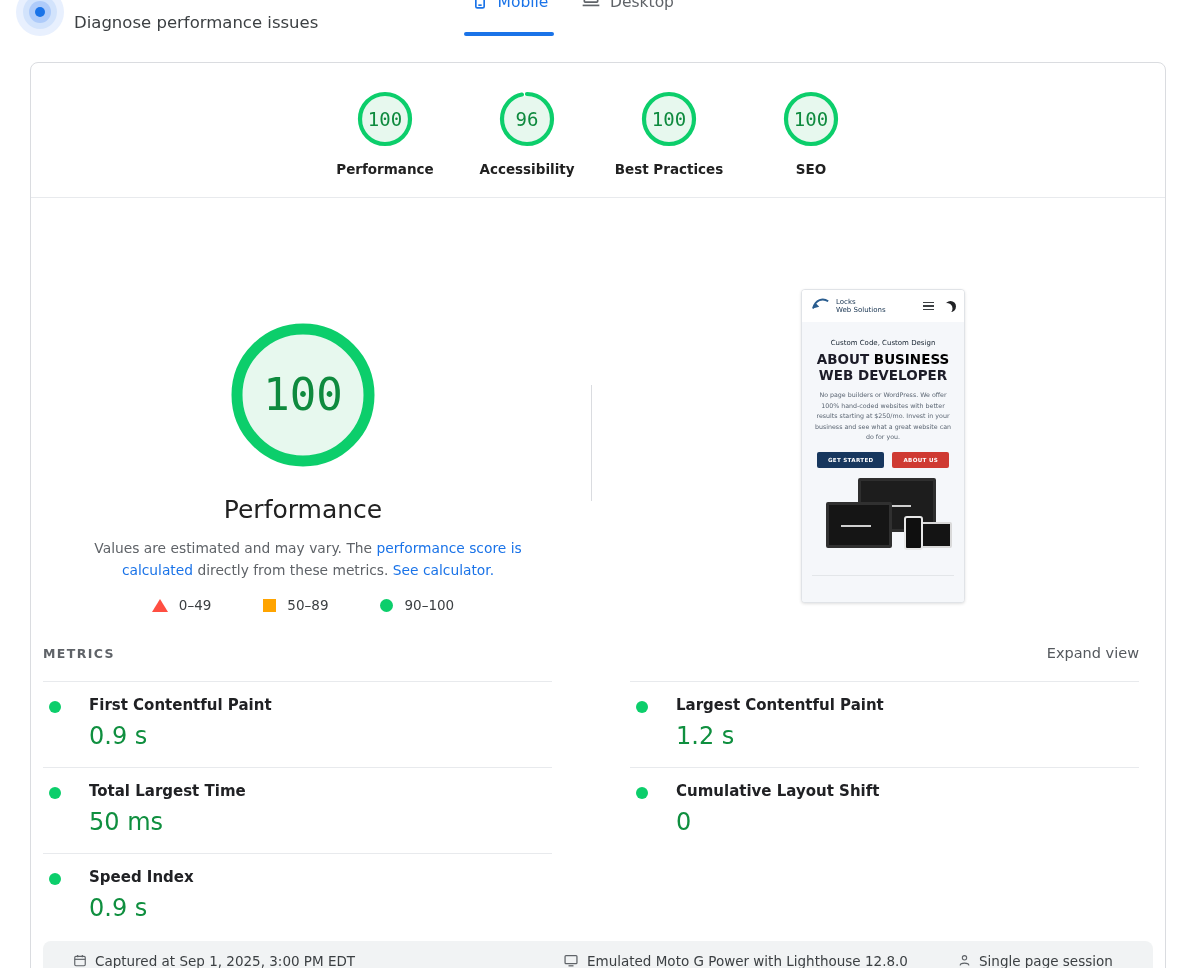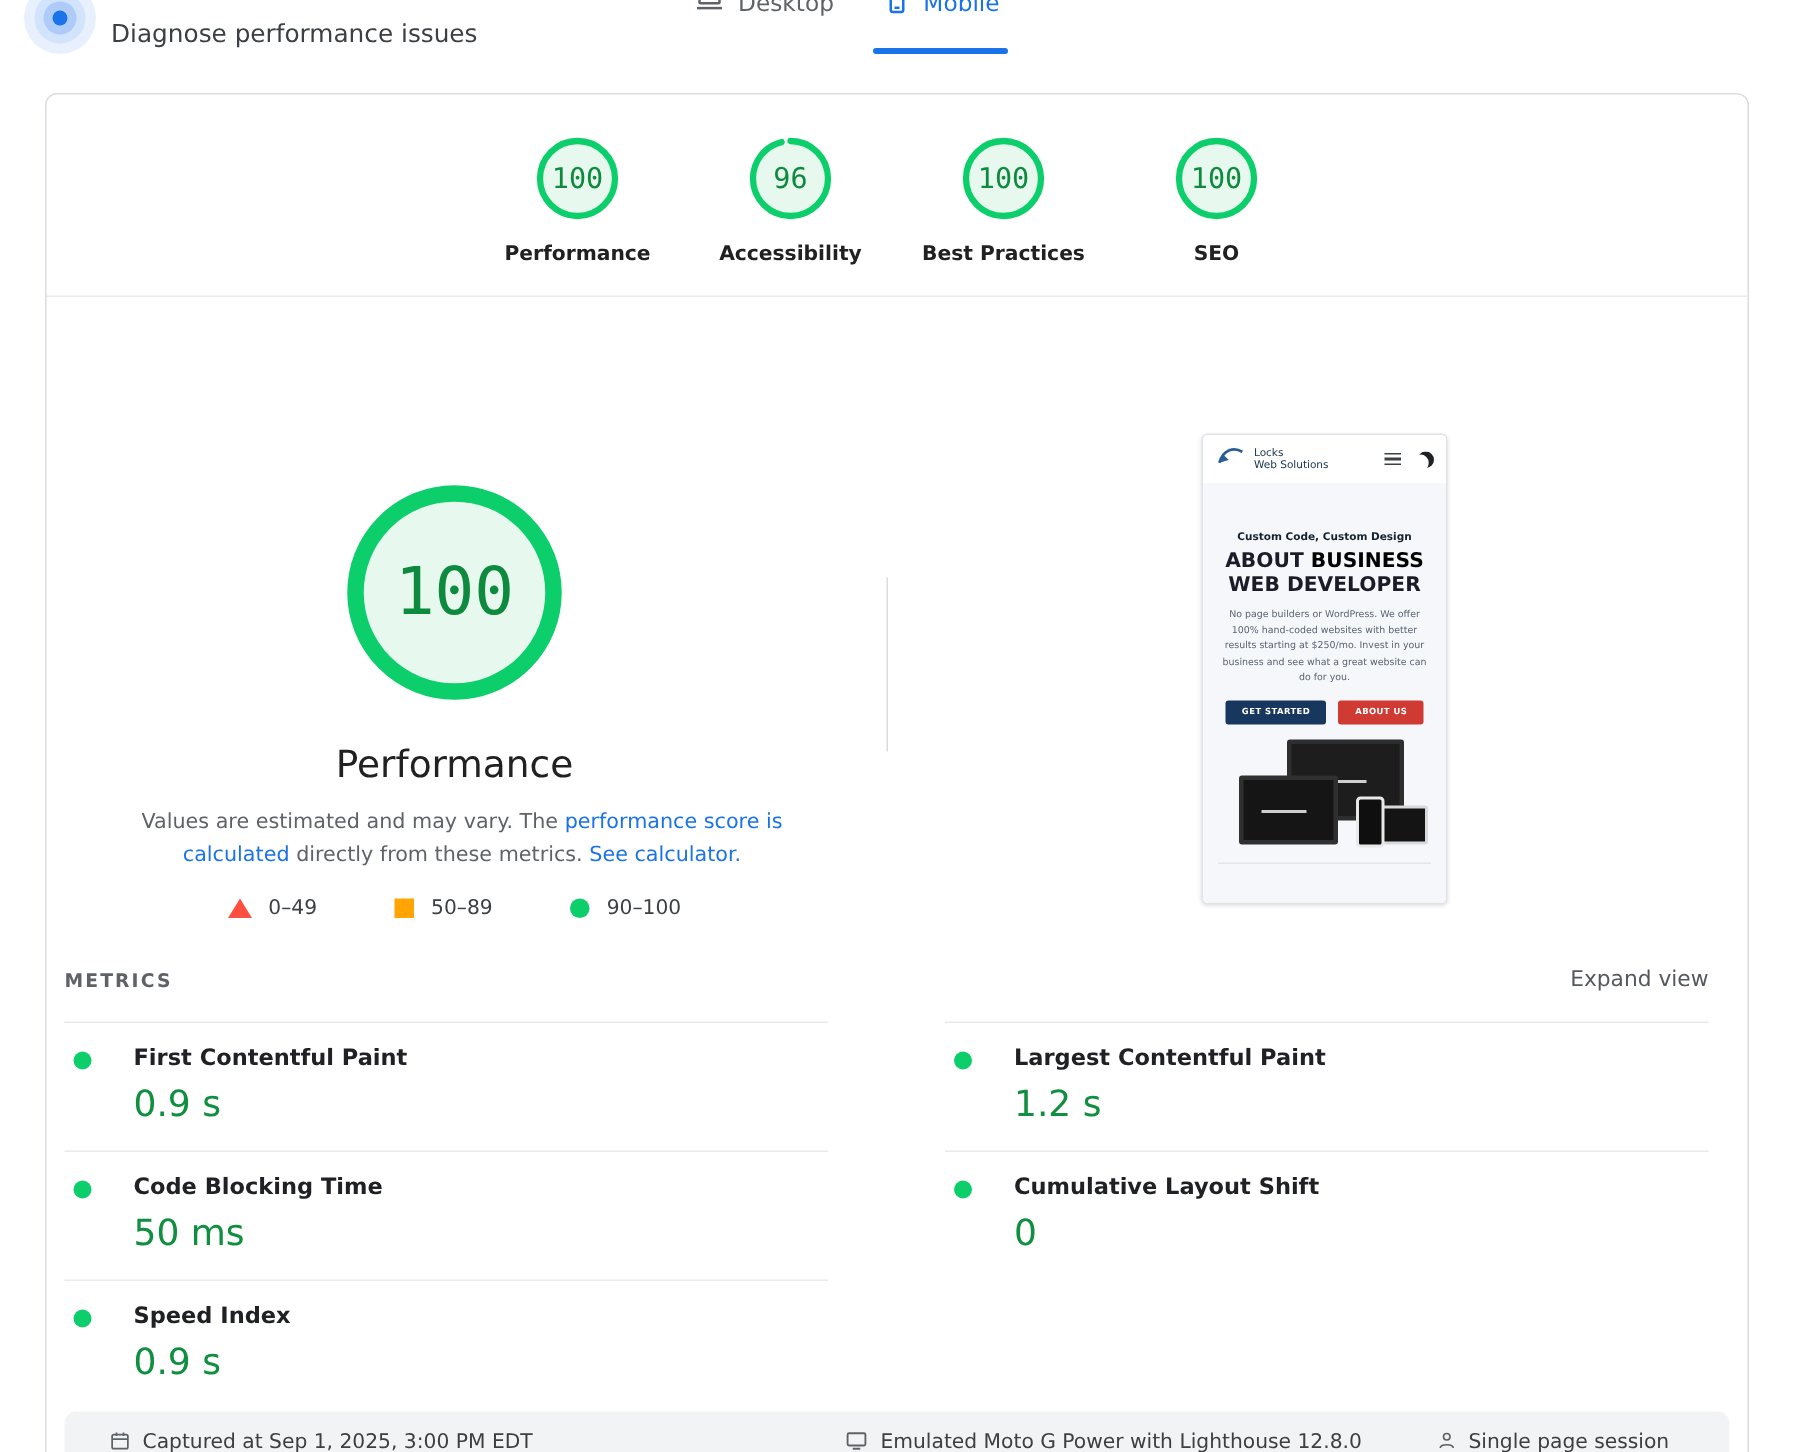--- a/index.html
+++ b/index.html
@@ -56,21 +56,21 @@
   
   .thumbnail{position:absolute;left:770px;top:226px;width:162px;height:312px;background:#fff;
     border:1px solid #e0e3e7;border-radius:4px;box-shadow:0 1px 3px rgba(0,0,0,.12);overflow:hidden;cursor:pointer;}
   .thumb-header{height:32px;background:#fff;display:flex;align-items:center;padding:0 8px;gap:4px;}
   .logo-text{font-size:7px;font-weight:400;color:#16324f;line-height:1.15;text-align:left;}
   .thumb-spacer{flex:1;}
   .hamburger{display:flex;flex-direction:column;gap:2px;margin-right:7px;}
   .hamburger i{display:block;width:11px;height:1.6px;background:#3c4043;}
   .moon{width:11px;height:11px;border-radius:50%;box-shadow:inset -3.5px 2px 0 0 #202124;}
   .thumb-body{background:#f5f7fa;height:280px;text-align:center;padding:12px 10px 0;position:relative;}
-  .thumb-tagline{font-size:7px;font-weight:700;color:#14212e;margin-top:20px;}
+  .thumb-tagline{font-size:7px;font-weight:400;color:#14212e;margin-top:5px;}
   .thumb-headline{font-size:13.5px;font-weight:700;color:#1c1c28;line-height:1.2;margin-top:4px;}
   .hl-blue{color:#000000;}
   .thumb-para{font-size:6.3px;color:#5a6572;line-height:1.65;margin:7px 2px 0;}
   .thumb-ctas{margin-top:10px;display:flex;justify-content:center;gap:8px;}
   .cta{font-size:5.6px;font-weight:700;color:#fff;padding:5px 11px;border-radius:2px;letter-spacing:.3px;}
   .cta-navy{background:#17375e;}
   .cta-red{background:#cf3a32;}
   .devices{position:relative;height:86px;margin-top:10px;}
   .dev{position:absolute;border-radius:2px;}
   .dev-laptop{left:46px;top:0;width:72px;height:48px;background:#1d1d1d;border:3px solid #2e2e2e;}
@@ -104,42 +104,42 @@
 <div>
   <div class="radar-icon">
     <span class="r1"></span>
       <span class="r2"></span>
       <span class="r3"></span>
       <span class="dot"></span>
   </div>
   <div class="diagnose-label">Diagnose performance issues</div>
 
   <div class="tabs">
+    <div class="tab tab-mobile">
+      <div class="tab-inner">
+        <span>
+          <svg width="20" height="20" viewBox="0 0 24 24" fill="none" stroke="#1a73e8" stroke-width="2">
+            <rect x="7" y="2.5" width="10" height="19" rx="1.8"></rect>
+            <line x1="10" y1="18.2" x2="14" y2="18.2"></line>
+          </svg>
+        </span>
+        <span class="tab-label">Mobile</span>
+      </div>
+      <div class="tab-underline"></div>
+    </div>
     <div class="tab tab-desktop">
       <div class="tab-inner">
         <span>
           <svg width="22" height="20" viewBox="0 0 24 24" fill="none" stroke="#5f6368" stroke-width="2">
             <rect x="4" y="3.5" width="16" height="11" rx="1"></rect>
             <path d="M2 18.5 h20"></path>
           </svg>
         </span>
         <span class="tab-label">Desktop</span>
       </div>
-    </div>
-    <div class="tab tab-mobile">
-      <div class="tab-inner">
-        <span>
-          <svg width="20" height="20" viewBox="0 0 24 24" fill="none" stroke="#1a73e8" stroke-width="2">
-            <rect x="7" y="2.5" width="10" height="19" rx="1.8"></rect>
-            <line x1="10" y1="18.2" x2="14" y2="18.2"></line>
-          </svg>
-        </span>
-        <span class="tab-label">Mobile</span>
-      </div>
-      <div class="tab-underline"></div>
     </div>
   </div>
 </div>
 
 <div class="card">
 
   <div class="gauges-row">
     <div class="score">
       <div class="score-circle">
         <svg viewBox="0 0 56 56">
@@ -261,21 +261,21 @@
 
   <div class="metrics-grid">
     <div>
       <div class="metric-row">
         <span class="metric-dot"></span>
         <div class="metric-name">First Contentful Paint</div>
         <div class="metric-value">0.9 s</div>
       </div>
       <div class="metric-row">
         <span class="metric-dot"></span>
-        <div class="metric-name">Code Blocking Time</div>
+        <div class="metric-name">Total Largest Time</div>
         <div class="metric-value">50 ms</div>
       </div>
       <div class="metric-row">
         <span class="metric-dot"></span>
         <div class="metric-name">Speed Index</div>
         <div class="metric-value">0.9 s</div>
       </div>
     </div>
     <div>
       <div class="metric-row">

